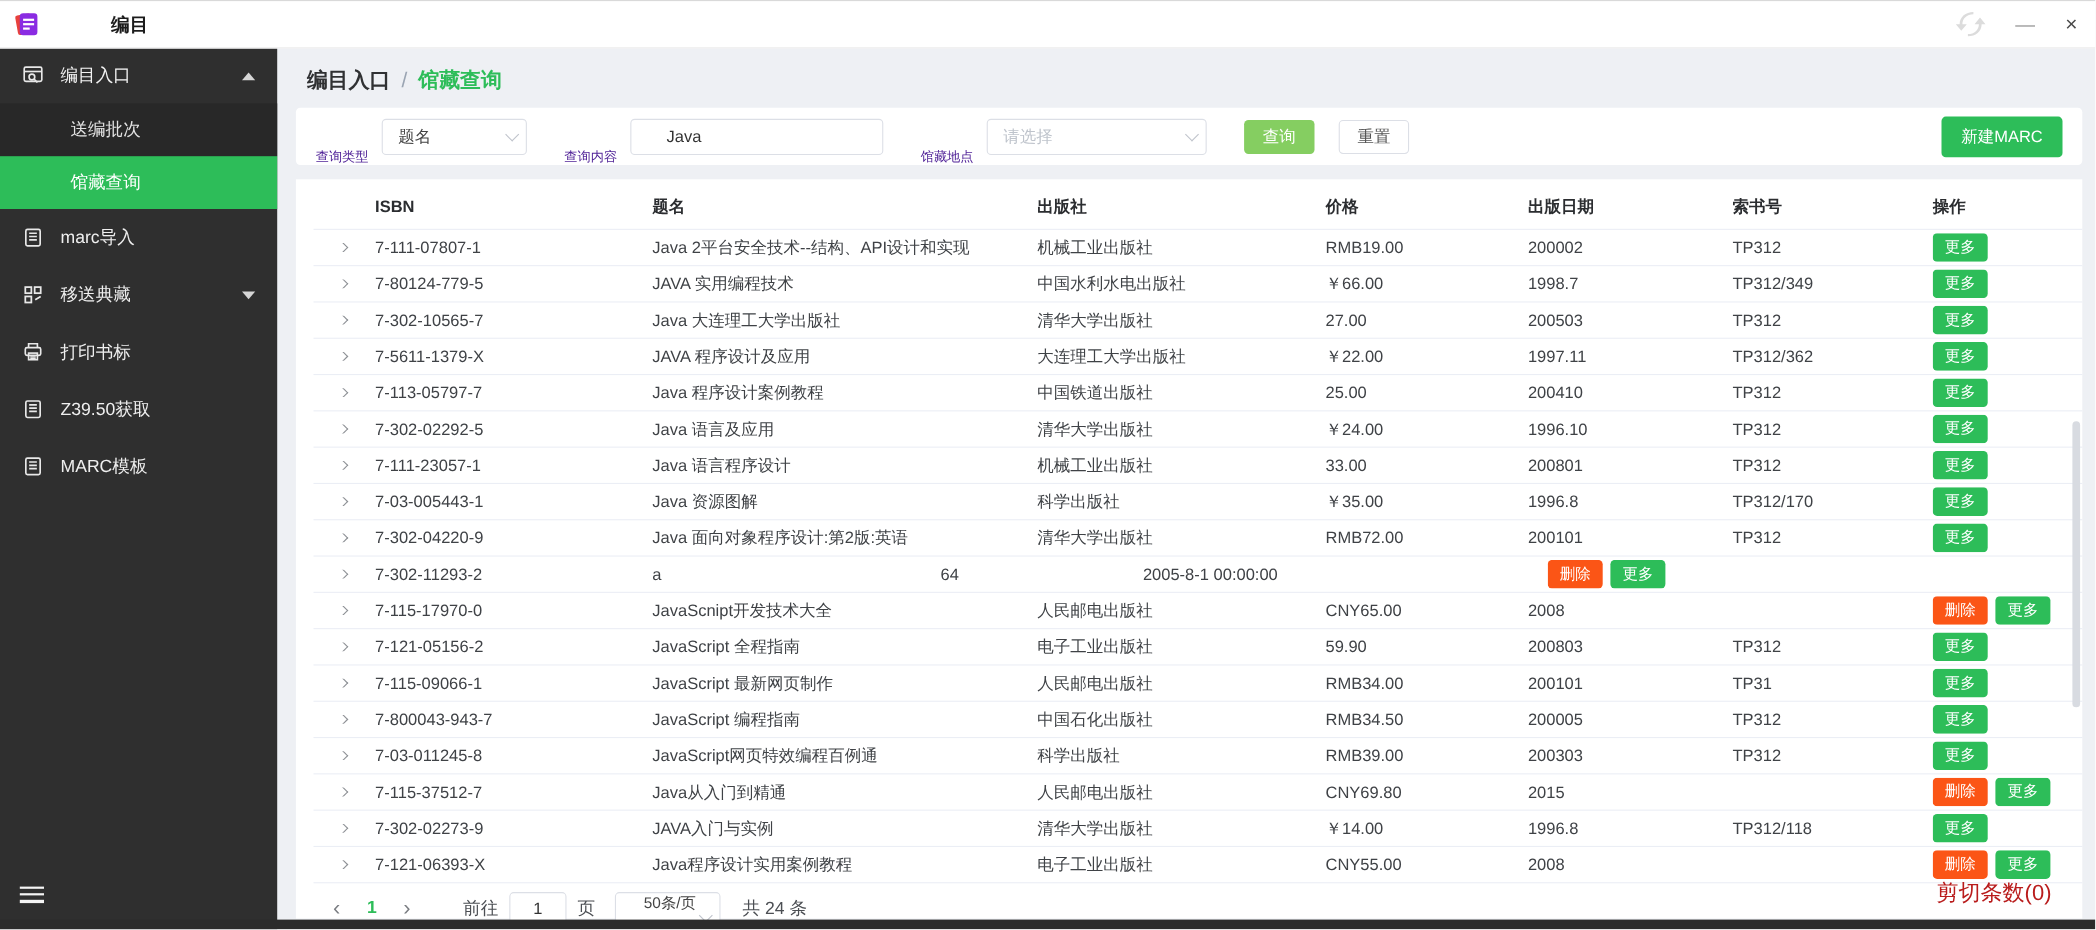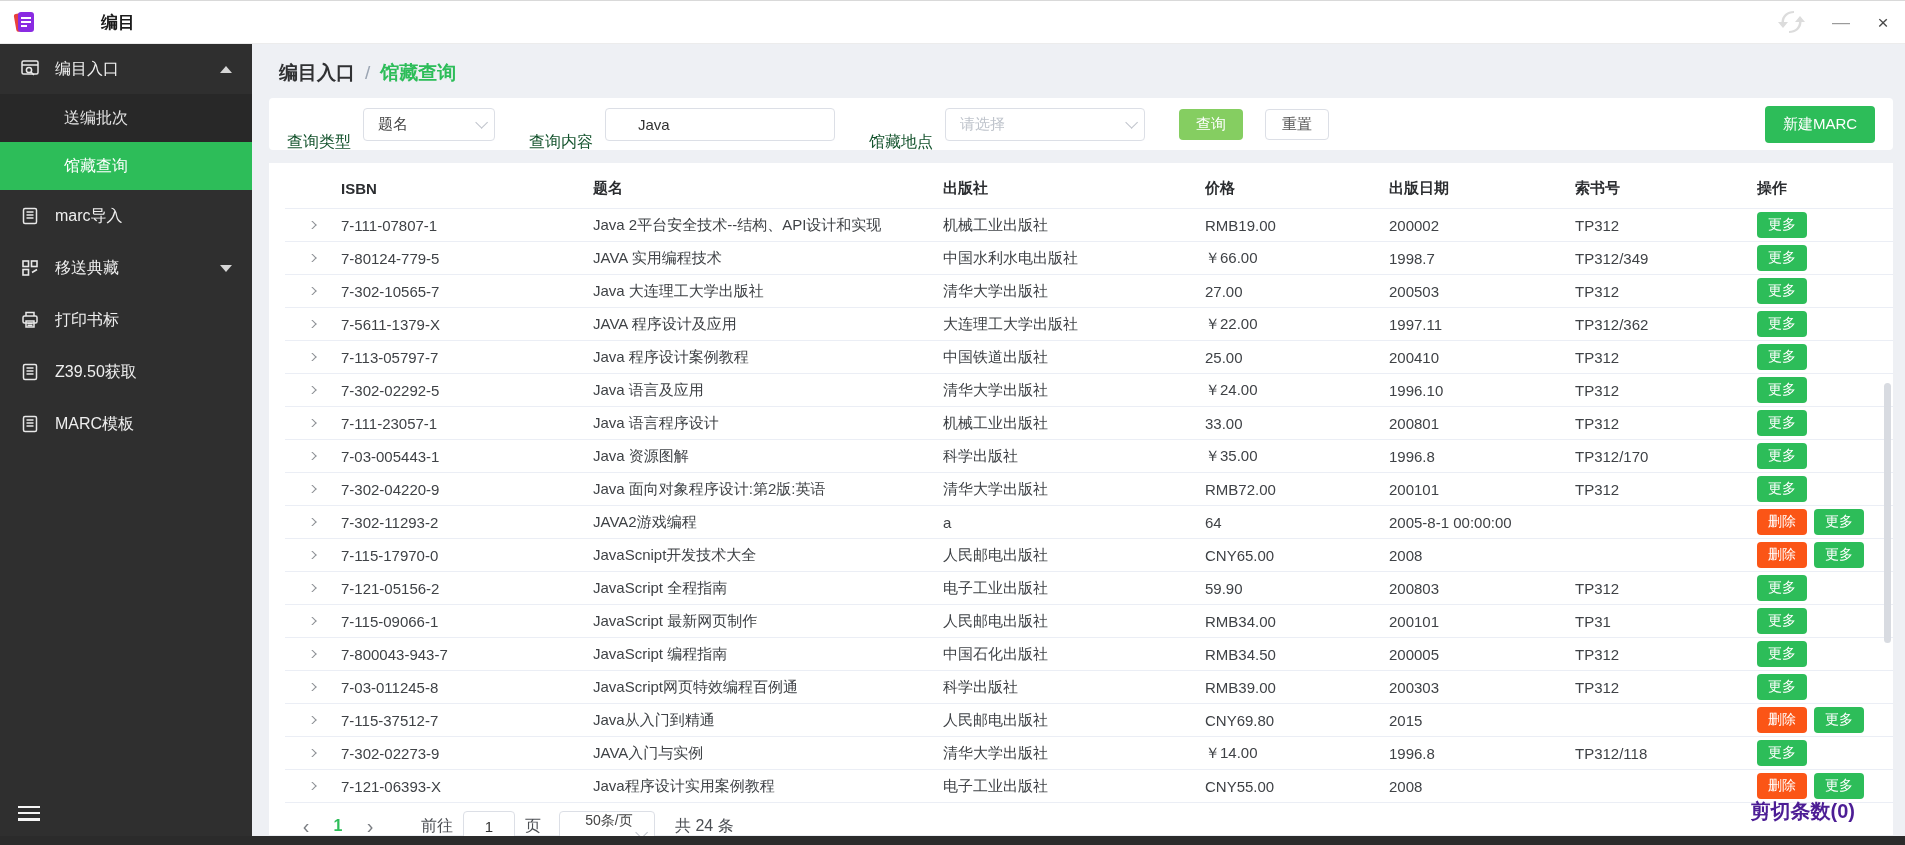--- a/index.html
+++ b/index.html
@@ -44,21 +44,21 @@
   .hamburger i{display:block;height:2.5px;background:#f5f5f5;}
 
   
   .main{position:absolute;left:252px;top:44px;width:1653px;height:801px;padding:14px 12px 0 17px;}
   .breadcrumb{display:flex;align-items:baseline;gap:10px;font-size:19px;margin:2px 0 12px 10px;}
   .breadcrumb .bc-parent{font-weight:bold;color:var(--text-dark);}
   .breadcrumb .bc-sep{color:#9aa4b2;font-weight:normal;}
   .breadcrumb .bc-current{color:var(--green);font-weight:bold;}
 
   .search-card{background:#fff;border-radius:4px;height:52px;display:flex;align-items:center;padding:0 18px;}
-  .f-label{font-size:16px;color:#14532d;margin-right:12px;white-space:nowrap;margin-top:36px;}
+  .f-label{font-size:12px;color:#4c1d95;margin-right:12px;white-space:nowrap;margin-top:36px;}
   .select{height:33px;border:1px solid var(--border);border-radius:4px;background:#fff;display:flex;align-items:center;padding:0 10px 0 14px;cursor:pointer;}
   .select .sel-text{font-size:15px;color:#444;}
   .select .sel-text.placeholder{color:var(--placeholder);}
   .select .chev{margin-left:auto;width:9px;height:9px;border-right:1.6px solid #c0c4cc;border-bottom:1.6px solid #c0c4cc;transform:rotate(45deg) translateY(-3px);}
   .sel-type{width:132px;margin-right:34px;}
   .sel-loc{width:200px;margin-right:32px;}
   .text-input{height:33px;width:230px;border:1px solid var(--border);border-radius:4px;padding:0 32px;font-size:15px;color:#333;outline:none;margin-right:34px;}
   .btn{border:none;border-radius:4px;font-size:15px;cursor:pointer;white-space:nowrap;}
   .btn-query{background:var(--green-light);color:#fff;width:64px;height:31px;margin-left:2px;}
   .btn-reset{background:#fff;color:#555;border:1px solid var(--border);width:64px;height:31px;margin-left:22px;}
@@ -84,21 +84,21 @@
   .v-thumb{position:absolute;top:170px;left:0;width:7px;height:260px;border-radius:4px;background:#d8dbe1;}
 
   .pagination{display:flex;align-items:center;height:46px;font-size:16px;color:#4c4f54;padding-left:6px;}
   .pg-arrow{width:30px;height:30px;display:flex;align-items:center;justify-content:center;color:#7a7d82;font-size:20px;cursor:pointer;background:transparent;border:none;}
   .pg-num{width:34px;text-align:center;color:var(--green);font-weight:bold;font-size:16px;cursor:pointer;}
   .pg-goto{margin-left:36px;}
   .pg-input{width:52px;height:30px;border:1px solid var(--border);border-radius:4px;text-align:center;font-size:15px;color:#333;margin:0 10px;outline:none;}
   .pg-select{width:96px;height:30px;margin:0 14px 0 18px;flex-direction:column;}
   .pg-select .sel-text{font-size:14px;color:#444;}
   .pg-total{margin-left:6px;}
-  .clip-count{position:absolute;right:38px;bottom:10px;font-size:20px;font-weight:bold;color:#4c1d95;}
+  .clip-count{position:absolute;right:28px;bottom:10px;font-size:20px;font-weight:normal;color:#b91c1c;}
 
   .bottom-strip{position:absolute;left:0;bottom:0;width:1905px;height:9px;background:#2b2b2b;z-index:6;}
 </style>
 </head>
 <body>
 
 <div class="screen">
 
   <div class="titlebar">
     <div class="logo">
@@ -393,21 +393,20 @@
 
       <button class="btn btn-more">更多</button>
     </div>
   </div>
 
   <div class="trow">
     <div class="cell c-arrow">
               <span class="chev-right"></span>
             </div>
     <div class="cell c-isbn">7-302-11293-2</div>
-    <div class="cell c-title">JAVA2游戏编程</div>
     <div class="cell c-pub">a</div>
     <div class="cell c-price">64</div>
     <div class="cell c-date">2005-8-1 00:00:00</div>
     <div class="cell c-call"></div>
     <div class="cell c-op">
       <button class="btn btn-del">删除</button>
       <button class="btn btn-more">更多</button>
     </div>
   </div>
 

